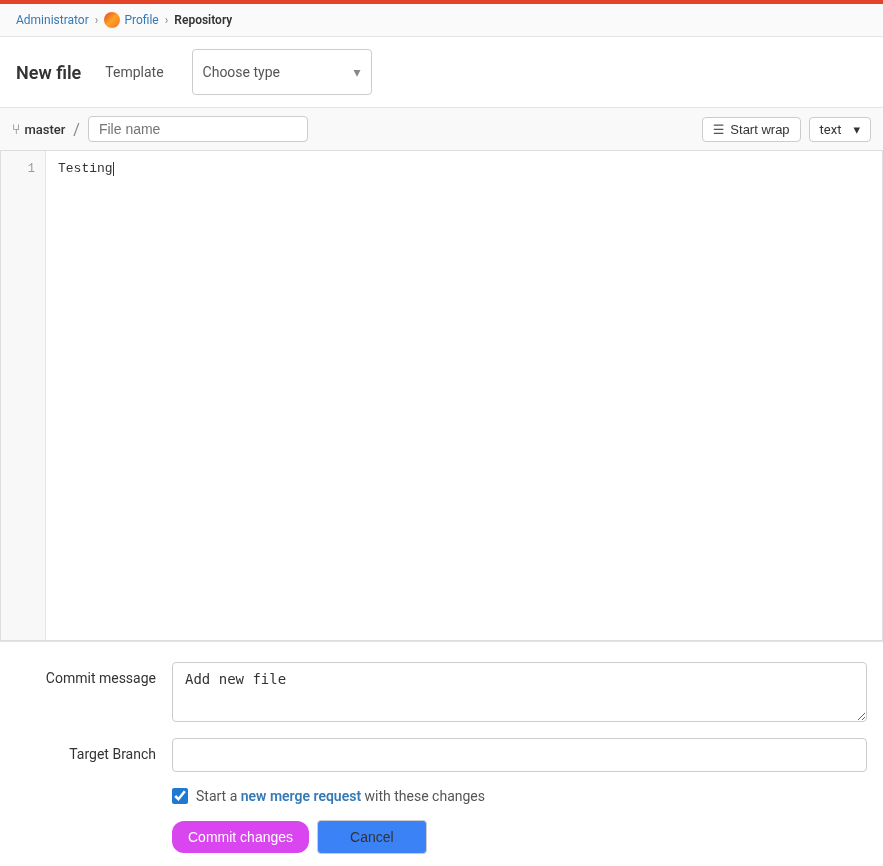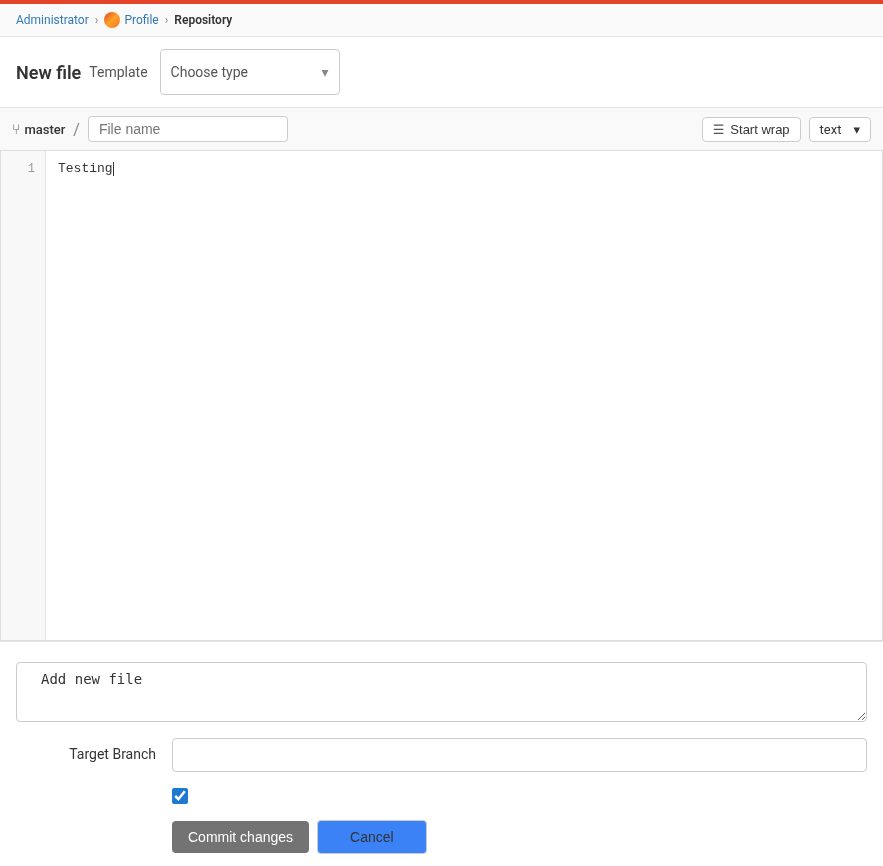--- a/index.html
+++ b/index.html
@@ -42,20 +42,21 @@
       margin-right: 4px;
       vertical-align: middle;
     }
 
     
     .page-header {
       display: flex;
       align-items: center;
       padding: 12px 16px;
       border-bottom: 1px solid #e5e5e5;
+      gap: 16px;
     }
     .page-title {
       font-size: 18px;
       font-weight: 600;
       color: #333;
       margin-right: 8px;
     }
     .template-label {
       font-size: 14px;
       color: #555;
@@ -104,21 +105,21 @@
       margin: 0 8px;
       color: #888;
       font-size: 16px;
     }
     .file-name-input {
       border: 1px solid #ccc;
       border-radius: 4px;
       padding: 4px 10px;
       font-size: 14px;
       color: #999;
-      width: 200px;
+      width: 220px;
       background: #fff;
     }
 
     .toolbar-right {
       margin-left: auto;
       display: flex;
       align-items: center;
       gap: 8px;
     }
     .soft-wrap-btn {
@@ -208,21 +209,21 @@
       font-size: 14px;
       color: #333;
       min-width: 140px;
       padding-top: 8px;
       text-align: right;
     }
     .form-input {
       flex: 1;
       border: 1px solid #ccc;
       border-radius: 4px;
-      padding: 8px 24px;
+      padding: 8px 12px;
       font-size: 14px;
       color: #333;
       background: #fff;
       min-height: 60px;
       resize: vertical;
     }
     .form-input-text {
       flex: 1;
       border: 1px solid #ccc;
       border-radius: 4px;
@@ -256,24 +257,24 @@
     }
 
     
     .buttons-row {
       display: flex;
       align-items: center;
       gap: 8px;
       margin-left: 156px;
     }
     .btn-commit {
-      background: #737373;
+      background: #d946ef;
       color: #fff;
       border: none;
-      border-radius: 4px;
+      border-radius: 12px;
       padding: 8px 16px;
       font-size: 14px;
       cursor: pointer;
       font-weight: 500;
     }
     .btn-cancel {
       background: #3b82f6;
       color: #333;
       border: 1px solid #ccc;
       border-radius: 4px;
@@ -338,30 +339,36 @@
     <div class="code-area">
       <div class="code-line">
         <span>Testing</span><span class="cursor"></span>
       </div>
     </div>
   </div>
 
   <div class="commit-section">
 
     <div class="form-row">
+      <label class="form-label">Commit message</label>
       <textarea class="form-input" style="">Add new file</textarea>
     </div>
 
     <div class="form-row">
       <label class="form-label">Target Branch</label>
       <input type="text" class="form-input-text" style="">
     </div>
 
     <div class="merge-request-row">
       <input type="checkbox" class="merge-checkbox" checked="" style="">
+      <span class="merge-label">
+        <span>Start a</span>
+        <a href="#"> <span>new merge request</span></a>
+        <span> <span>with these changes</span></span>
+      </span>
     </div>
 
     <div class="buttons-row">
       <button class="btn-commit">Commit changes</button>
       <button class="btn-cancel">Cancel</button>
     </div>
   </div>
 </div>
 
 </body></html>

